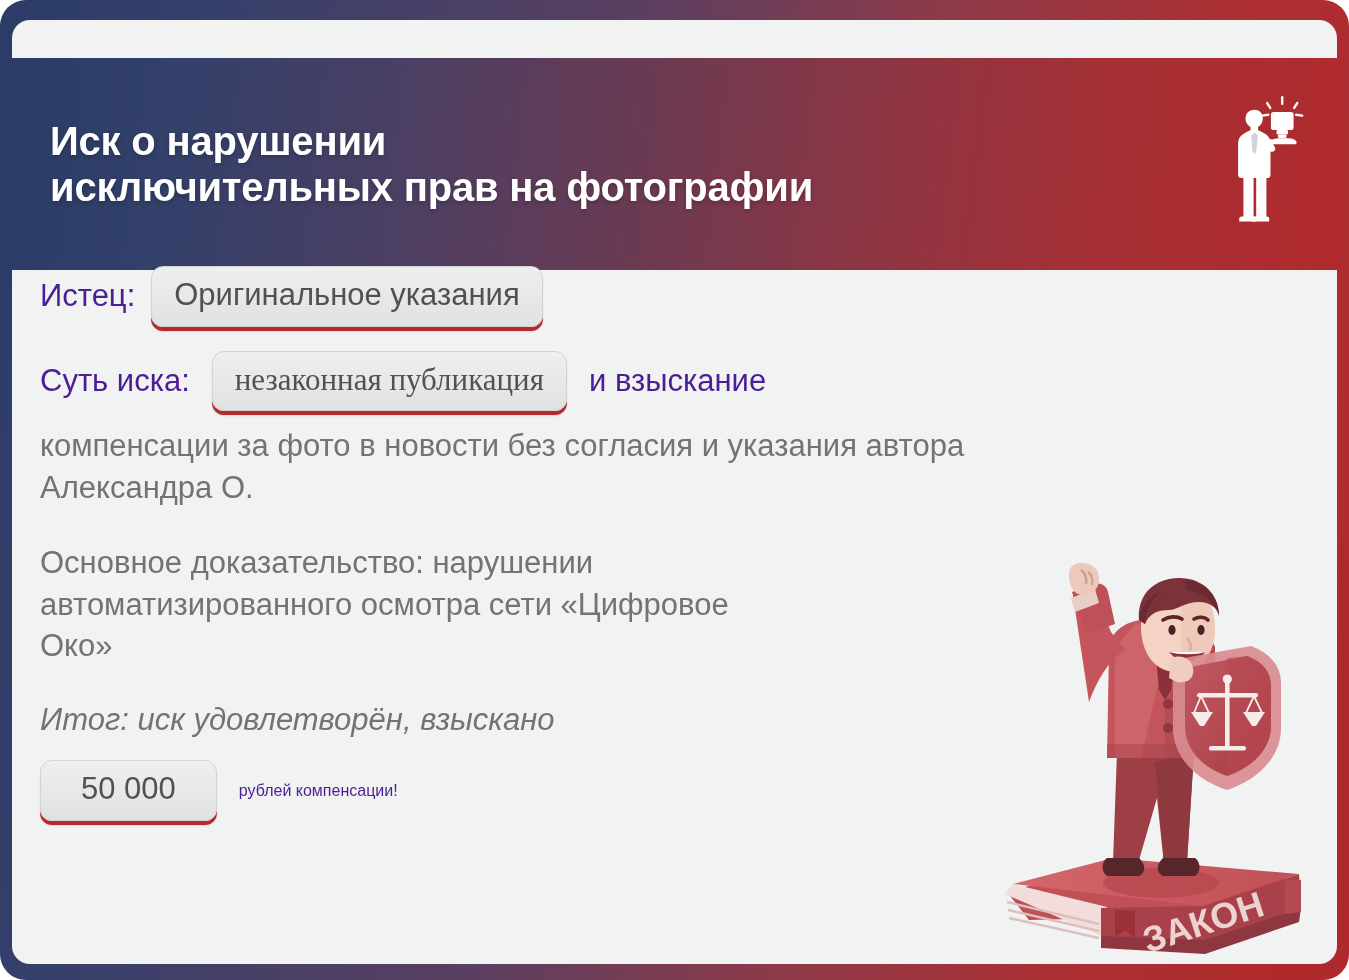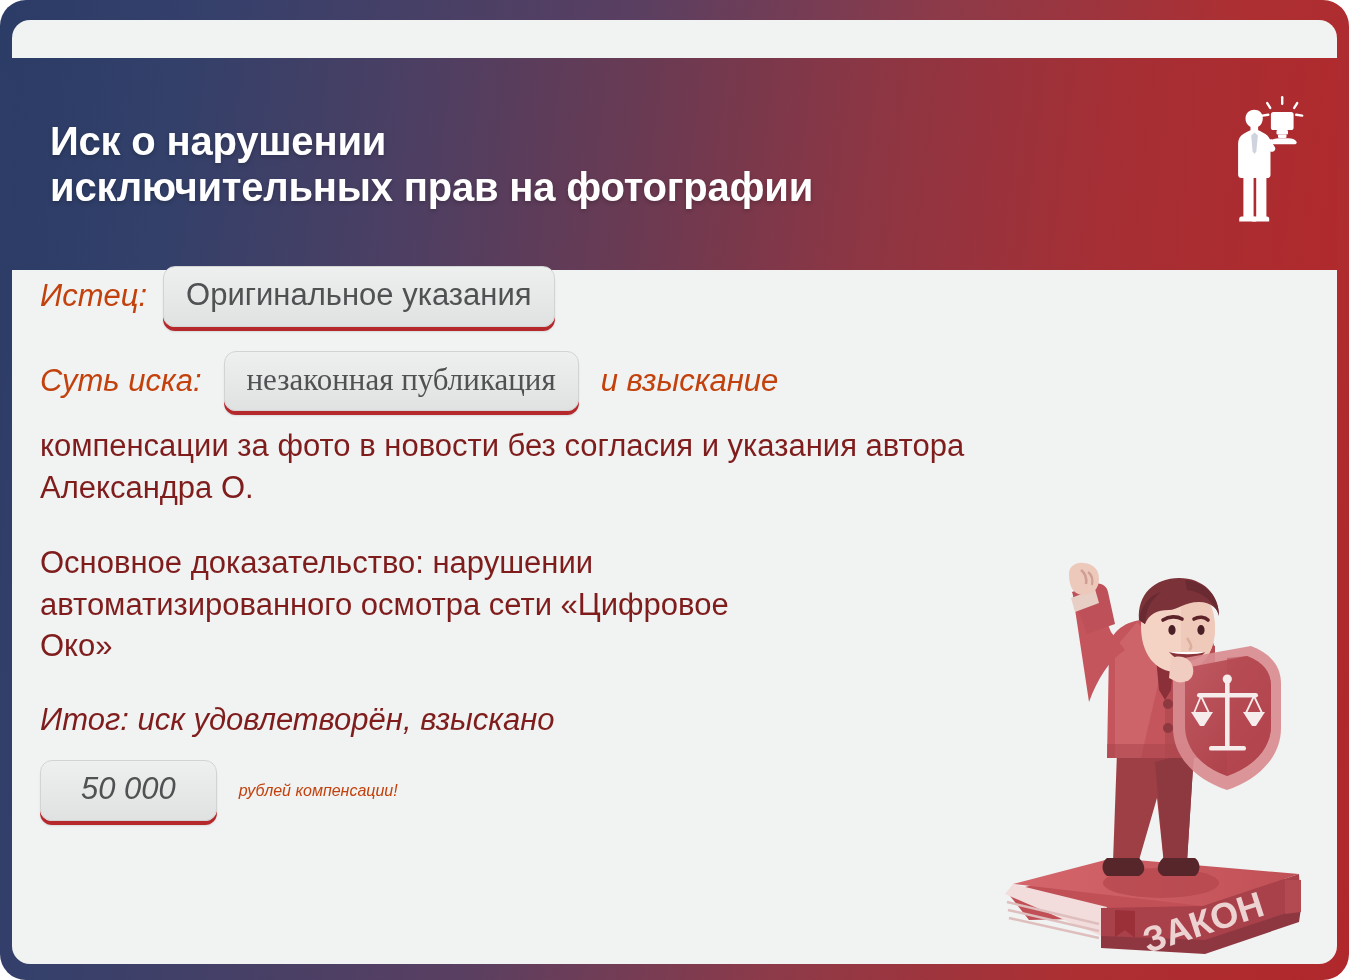--- a/index.html
+++ b/index.html
@@ -90,50 +90,50 @@
     color: #555759;
     font-size: 31px;
     line-height: 1.28;
   }
 
   .row-plaintiff   { margin-bottom: 24px; }
   .row-defendant   { margin-bottom: 28px; }
   .row-claim       { margin-bottom: 14px; }
 
   .para {
-    color: #7f1d1d;
+    color: #737373;
     font-size: 31px;
     line-height: 1.34;
     max-width: 1040px;
   }
   .para-claim-body { margin-bottom: 34px; max-width: 1045px; }
   .para-evidence   { margin-bottom: 32px; max-width: 760px; }
   .para-result     { margin-bottom: 12px; font-style: italic; }
 
-  .lbl { color: #c2410c; white-space: pre; font-style: italic; }
+  .lbl { color: #4c1d95; white-space: pre; }
 
   
   .pill {
     display: inline-flex;
     align-items: center;
     justify-content: center;
     background: linear-gradient(180deg, #eeefef 0%, #e6e7e7 58%, #e0e1e1 100%);
     color: #4f5153;
     font-size: 31px;
     border: 1px solid #d2d3d3;
     border-radius: 12px;
     padding: 10px 22px 12px 22px;
     box-shadow: 0 4px 0 0 #b5282c, 0 5px 2px 0 rgba(0,0,0,0.10);
     white-space: nowrap;
     line-height: 1.18;
   }
 
   .pill-plaintiff { margin-left: 16px; }
   .pill-claim     { margin-left: 22px; margin-right: 22px; font-family: Liberation Serif, serif; }
-  .pill-amount    { margin-right: 22px; padding-left: 40px; padding-right: 40px; font-style: italic; }
+  .pill-amount    { margin-right: 22px; padding-left: 40px; padding-right: 40px; }
 
   .row-amount {
     display: flex;
     align-items: center;
     margin-top: 20px;
   }
 
   
   .illustration {
     position: absolute;

